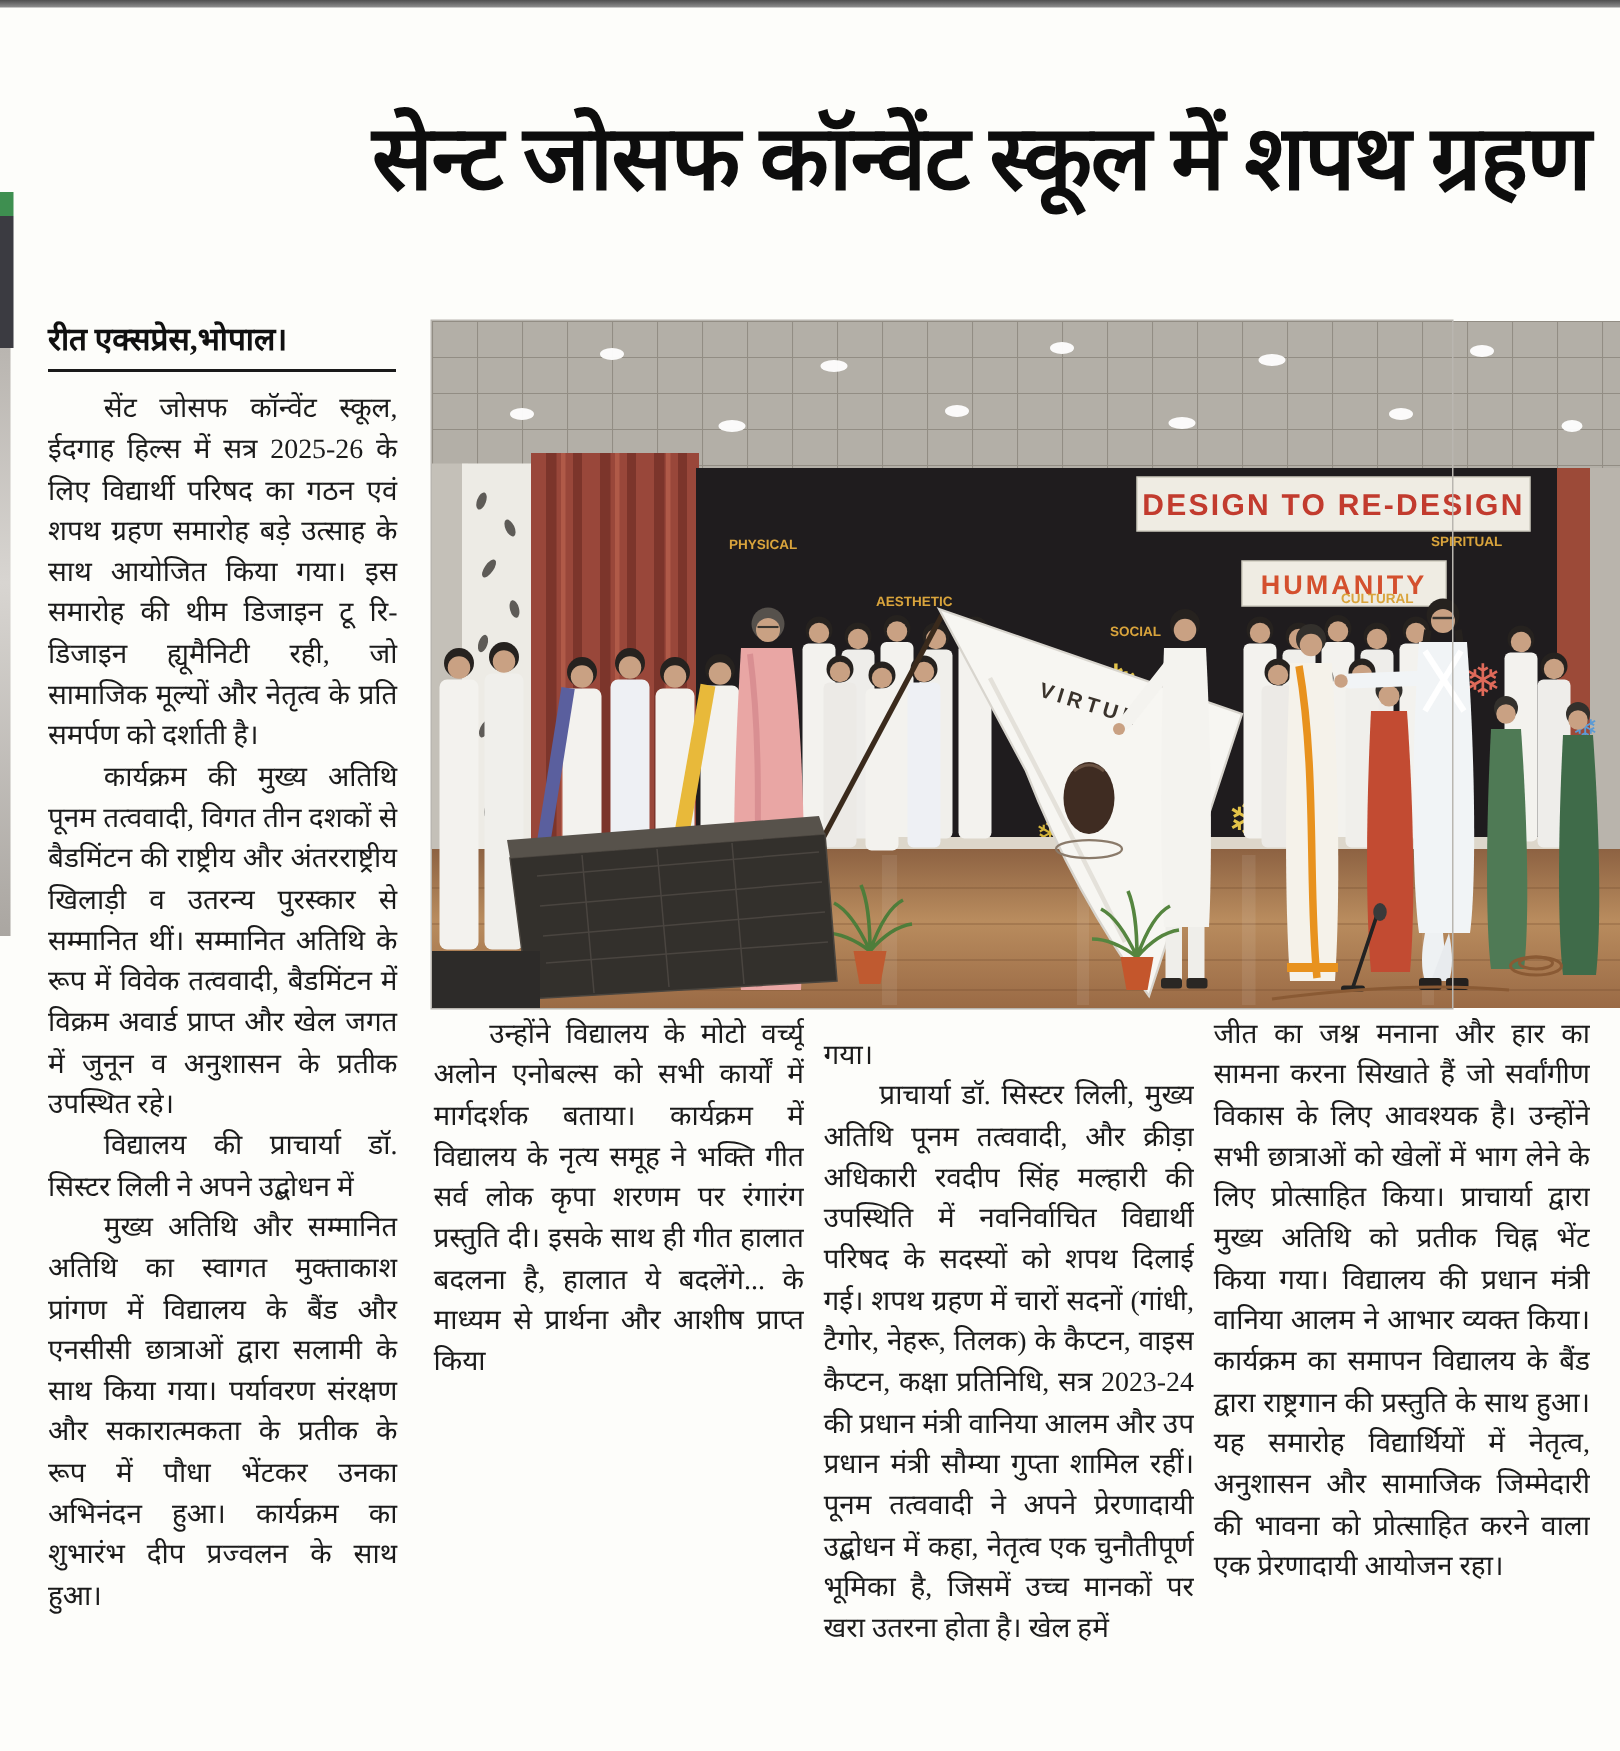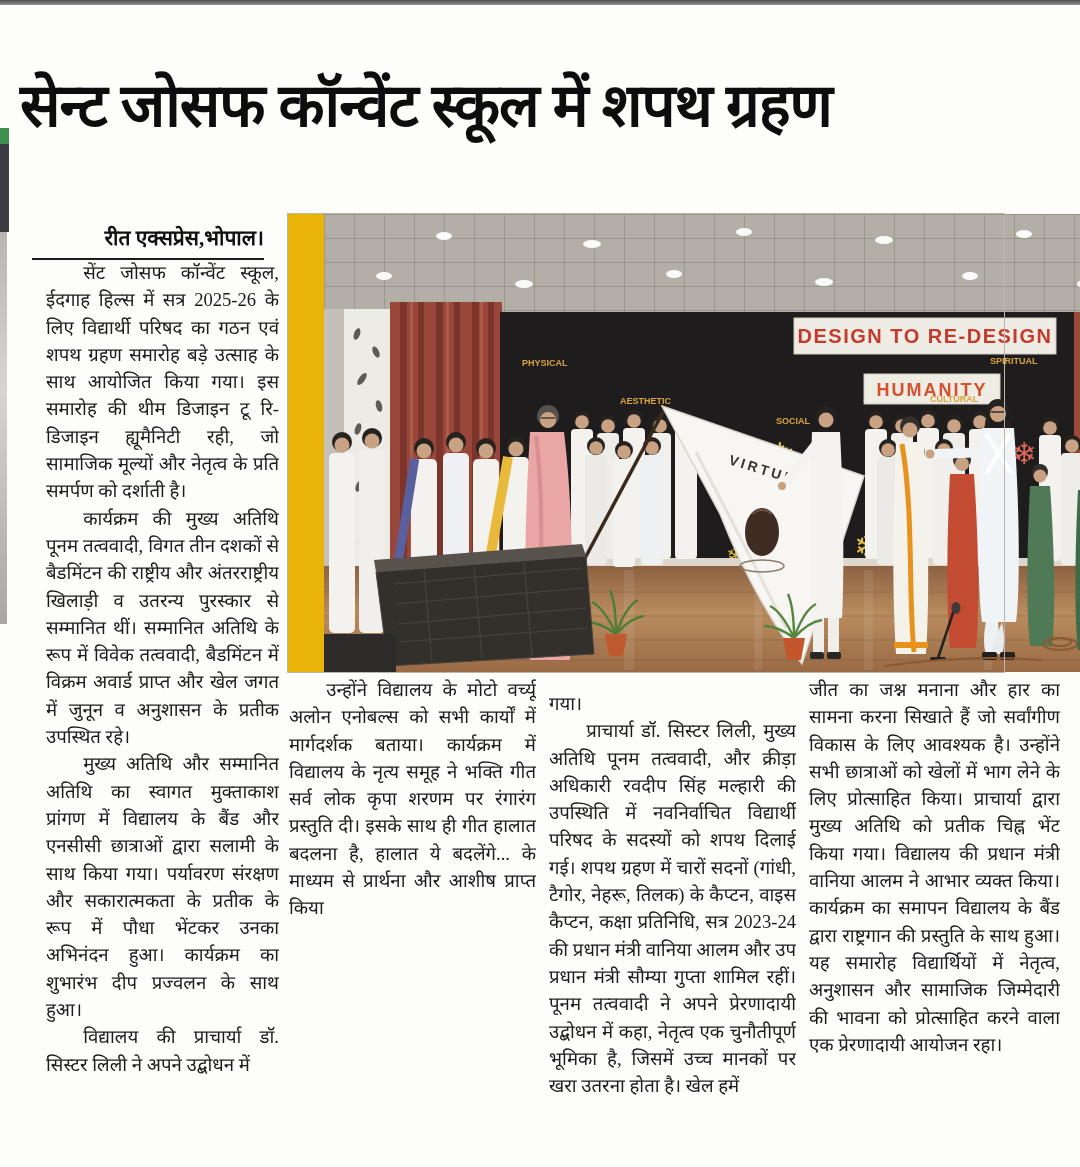--- a/index.html
+++ b/index.html
@@ -9,35 +9,35 @@
     font-family:"Liberation Serif","DejaVu Serif","DejaVu Sans",serif;
     color:#1c1c1c;
   }
   .top-rule{position:absolute;top:0;left:0;width:1080px;height:5px;
     background:linear-gradient(#4f4f4f,#909090);}
   .edge-art{position:absolute;left:0;}
   .edge-green{top:128px;width:9px;height:16px;background:#3e8f50;}
   .edge-dark{top:144px;width:9px;height:88px;background:#3b3b41;}
   .edge-gray{top:232px;width:7px;height:392px;
     background:linear-gradient(#b9b5b0,#d8d5d1 40%,#aaa6a1);}
-  .headline{position:absolute;top:20px;left:20px;width:1040px;text-align:left;
+  .headline{position:absolute;top:20px;left:20px;width:1040px;text-align:right;
     font-weight:bold;color:#0d0d0d;font-size:60px;line-height:92px;letter-spacing:-1px;}
-  .byline-wrap{position:absolute;top:223px;left:32px;width:232px;text-align:right;}
+  .byline-wrap{position:absolute;top:211px;left:32px;width:232px;text-align:left;}
   .byline{font-weight:bold;font-size:21px;color:#101010;}
   .byline-rule{margin:7px auto 0 auto;width:100%;border:0;border-top:2px solid #1a1a1a;}
   .col{position:absolute;font-size:18.6px;line-height:27.3px;text-align:justify;
     color:#1b1b1b;overflow:hidden;}
   .col p{margin:0;text-indent:2.0em;}
   .col p.cont{text-indent:0;}
-  #col1{left:46px;top:259px;width:233px;height:908px;font-family:Liberation Serif, serif;}
+  #col1{left:32px;top:259px;width:233px;height:908px;font-family:Liberation Serif, serif;}
   #col2{left:289px;top:676px;width:247px;height:491px;}
   #col3{left:549px;top:676px;width:247px;height:491px;margin-top:14px;}
   #col4{left:809px;top:676px;width:251px;height:491px;}
   .photo{position:absolute;left:288px;top:214px;width:680px;height:458px;
-    background:#eab308;outline:1px solid #b9b6b0;padding-left:36px;}
+    background:#86efac;outline:1px solid #b9b6b0;}
   .photo svg{display:block;}
   .sans{font-family:"Liberation Sans","DejaVu Sans",sans-serif;}
 </style>
 </head>
 <body>
 
 <div class="top-rule"></div>
 
 <div class="edge-art edge-green"></div>
 <div class="edge-art edge-dark"></div>
@@ -424,22 +424,22 @@
     <ellipse cx="736" cy="430" rx="17" ry="6"></ellipse>
     <ellipse cx="736" cy="428" rx="11" ry="4"></ellipse>
     <path d="M560,452 Q650,440 718,446"></path>
   </g>
 </svg>
 </div>
 
 <div id="col1" class="col">
   <p>सेंट जोसफ कॉन्वेंट स्कूल, ईदगाह हिल्स में सत्र 2025-26 के लिए विद्यार्थी परिषद का गठन एवं शपथ ग्रहण समारोह बड़े उत्साह के साथ आयोजित किया गया। इस समारोह की थीम डिजाइन टू रि-डिजाइन ह्यूमैनिटी रही, जो सामाजिक मूल्यों और नेतृत्व के प्रति समर्पण को दर्शाती है।</p>
   <p>कार्यक्रम की मुख्य अतिथि पूनम तत्ववादी, विगत तीन दशकों से बैडमिंटन की राष्ट्रीय और अंतरराष्ट्रीय खिलाड़ी व उतरन्य पुरस्कार से सम्मानित थीं। सम्मानित अतिथि के रूप में विवेक तत्ववादी, बैडमिंटन में विक्रम अवार्ड प्राप्त और खेल जगत में जुनून व अनुशासन के प्रतीक उपस्थित रहे।</p>
+  <p>विद्यालय की प्राचार्या डॉ. सिस्टर लिली ने अपने उद्बोधन में</p>
   <p>मुख्य अतिथि और सम्मानित अतिथि का स्वागत मुक्ताकाश प्रांगण में विद्यालय के बैंड और एनसीसी छात्राओं द्वारा सलामी के साथ किया गया। पर्यावरण संरक्षण और सकारात्मकता के प्रतीक के रूप में पौधा भेंटकर उनका अभिनंदन हुआ। कार्यक्रम का शुभारंभ दीप प्रज्वलन के साथ हुआ।</p>
-  <p>विद्यालय की प्राचार्या डॉ. सिस्टर लिली ने अपने उद्बोधन में</p>
 </div>
 
 <div id="col2" class="col">
   <p>उन्होंने विद्यालय के मोटो वर्च्यू अलोन एनोबल्स को सभी कार्यों में मार्गदर्शक बताया। कार्यक्रम में विद्यालय के नृत्य समूह ने भक्ति गीत सर्व लोक कृपा शरणम पर रंगारंग प्रस्तुति दी। इसके साथ ही गीत हालात बदलना है, हालात ये बदलेंगे... के माध्यम से प्रार्थना और आशीष प्राप्त किया</p>
 </div>
 
 <div id="col3" class="col">
   <p class="cont">गया।</p>
   <p>प्राचार्या डॉ. सिस्टर लिली, मुख्य अतिथि पूनम तत्ववादी, और क्रीड़ा अधिकारी रवदीप सिंह मल्हारी की उपस्थिति में नवनिर्वाचित विद्यार्थी परिषद के सदस्यों को शपथ दिलाई गई। शपथ ग्रहण में चारों सदनों (गांधी, टैगोर, नेहरू, तिलक) के कैप्टन, वाइस कैप्टन, कक्षा प्रतिनिधि, सत्र 2023-24 की प्रधान मंत्री वानिया आलम और उप प्रधान मंत्री सौम्या गुप्ता शामिल रहीं। पूनम तत्ववादी ने अपने प्रेरणादायी उद्बोधन में कहा, नेतृत्व एक चुनौतीपूर्ण भूमिका है, जिसमें उच्च मानकों पर खरा उतरना होता है। खेल हमें</p>
 </div>

